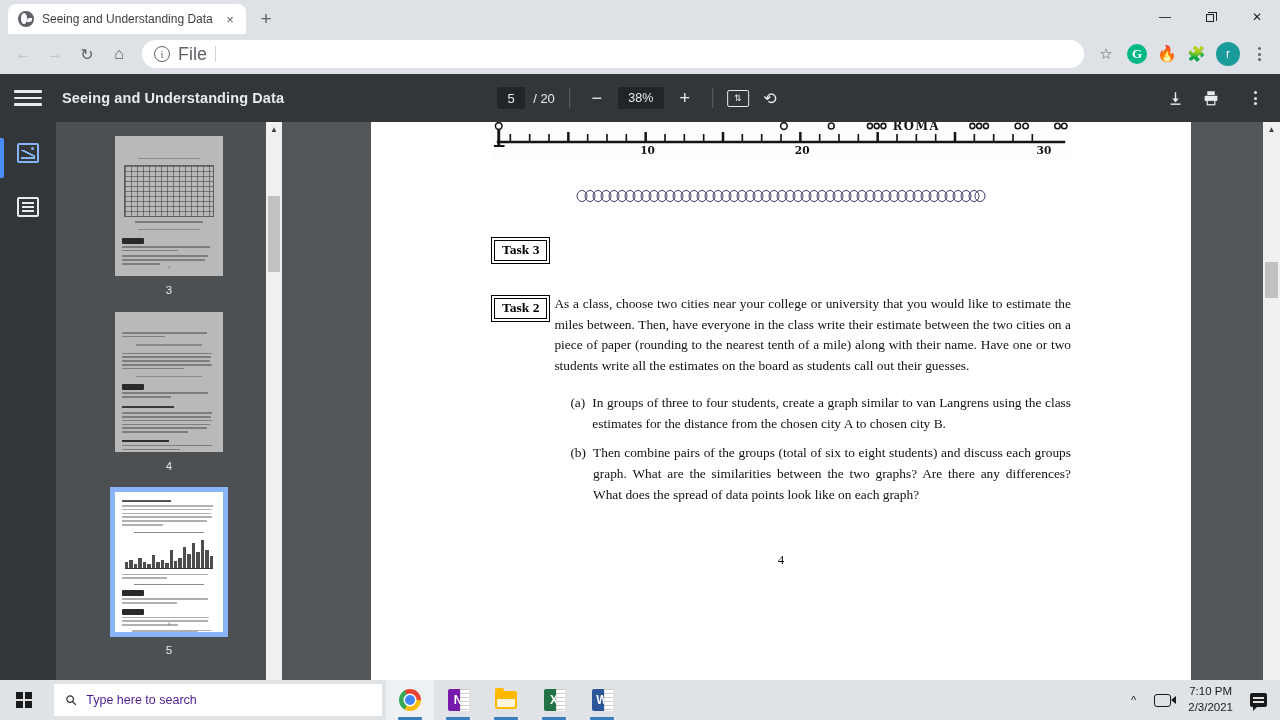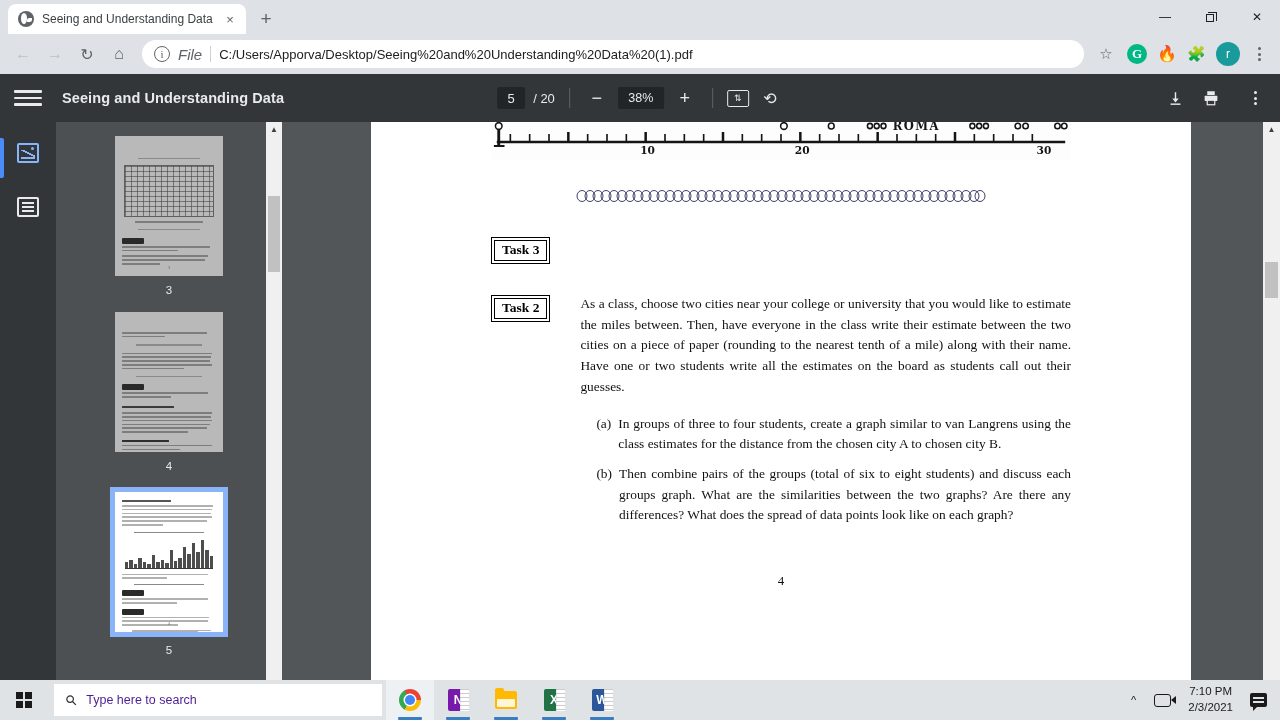--- a/index.html
+++ b/index.html
@@ -90,21 +90,21 @@
     flex: 1; height: 28px; background: #fff; border-radius: 14px;
     display: flex; align-items: center; padding: 0 10px 0 12px;
     margin: 0 6px; gap: 8px; position: relative;
   }
   .info-icon {
     width: 16px; height: 16px; border: 1.3px solid #5f6368;
     border-radius: 50%; display: flex; align-items: center;
     justify-content: center; font-size: 11px; color: #5f6368;
     font-family: "Liberation Serif", serif; flex: 0 0 16px;
   }
-  .scheme { font-size: 15px; color: #5f6368; font-style: italic; }
+  .scheme { font-size: 18px; color: #5f6368; }
   .sep-v { width: 1px; height: 16px; background: #cfd2d5; }
   .url { font-size: 13px; color: #202124; white-space: nowrap; }
   .star {
     width: 28px; height: 28px; display: flex; align-items: center;
     justify-content: center; font-size: 15px; color: #5f6368;
   }
   .ext {
     width: 26px; height: 26px; margin-left: 2px;
     display: flex; align-items: center; justify-content: center;
   }
@@ -284,21 +284,21 @@
     margin-top: 30px; text-align: left;
   }
 
   .ornament {
     text-align: center; margin: 28px 0 0; height: 18px;
     overflow: hidden; color: #2a2a4a;
   }
   .orn-svg { height: 16px; }
 
   .task {
-    display: flex; gap: 30px; margin-top: 30px; align-items: flex-start;
+    display: flex; gap: 4px; margin-top: 30px; align-items: flex-start;
   }
   .taskbox {
     border: 1px solid #000; padding: 2px;
     font-weight: bold; font-size: 13.5px; flex: 0 0 auto;
     margin-top: 1px;
   }
   .taskbox span {
     display: block; border: 1px solid #000; padding: 1px 7px 2px;
     white-space: nowrap;
   }
@@ -459,21 +459,20 @@
   <div class="toolbar">
     <div class="navbtn disabled">←</div>
     <div class="navbtn disabled">→</div>
     <div class="navbtn">↻</div>
     <div class="navbtn">⌂</div>
 
     <div class="omnibox">
       <span class="info-icon">i</span>
       <span class="scheme">File</span>
       <span class="sep-v"></span>
-      <span class="url">C:/Users/Apporva/Desktop/Seeing%20and%20Understanding%20Data%20(1).pdf</span>
     </div>
 
     <div class="star">☆</div>
     <div class="ext">
       <span class="ext-g">G</span>
     </div>
     <div class="ext">
       <span class="ext-flame">🔥</span>
     </div>
     <div class="ext">

